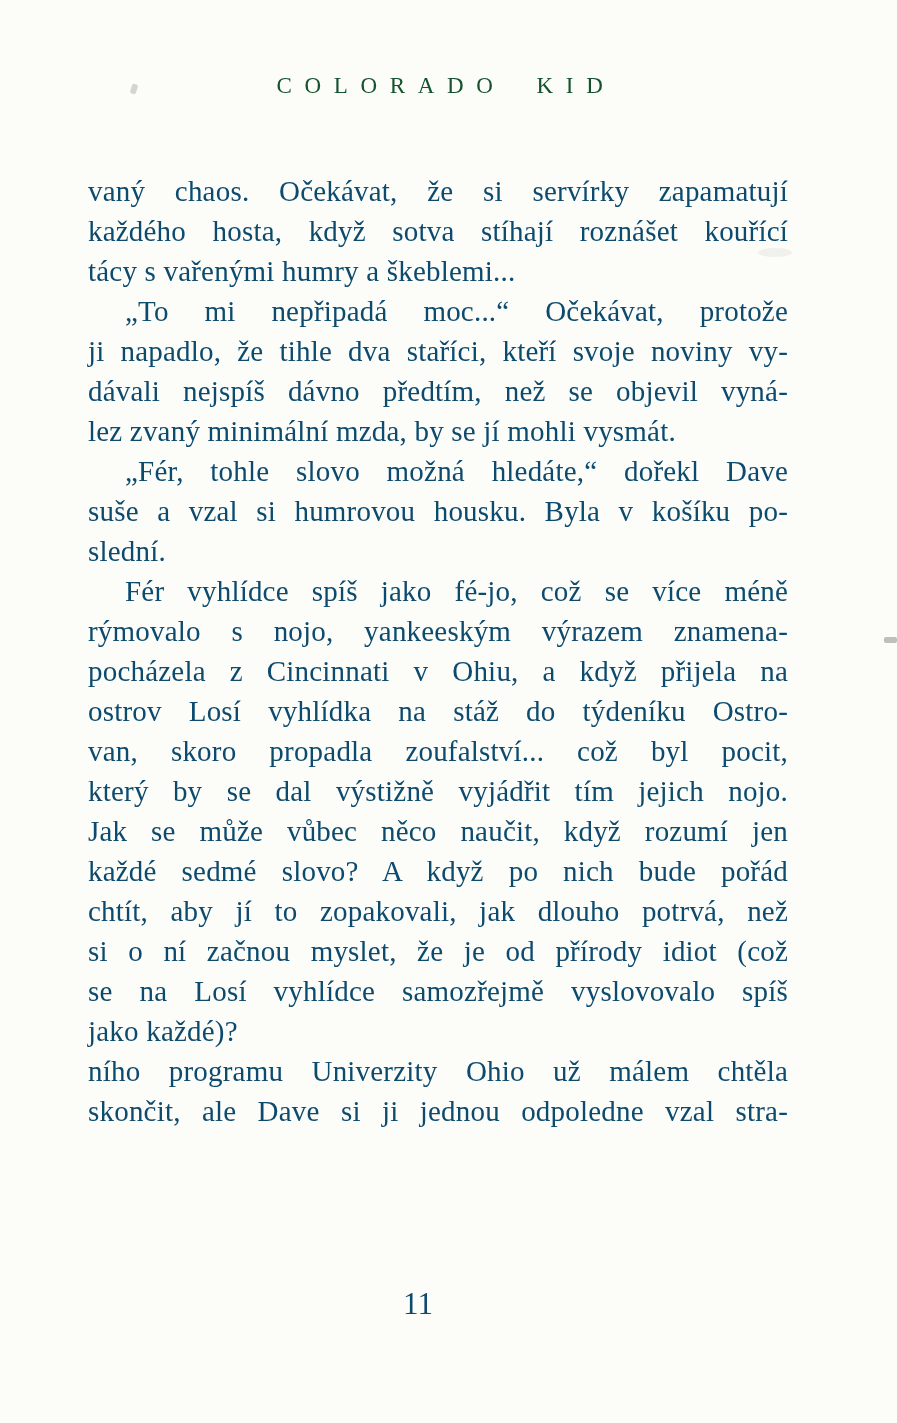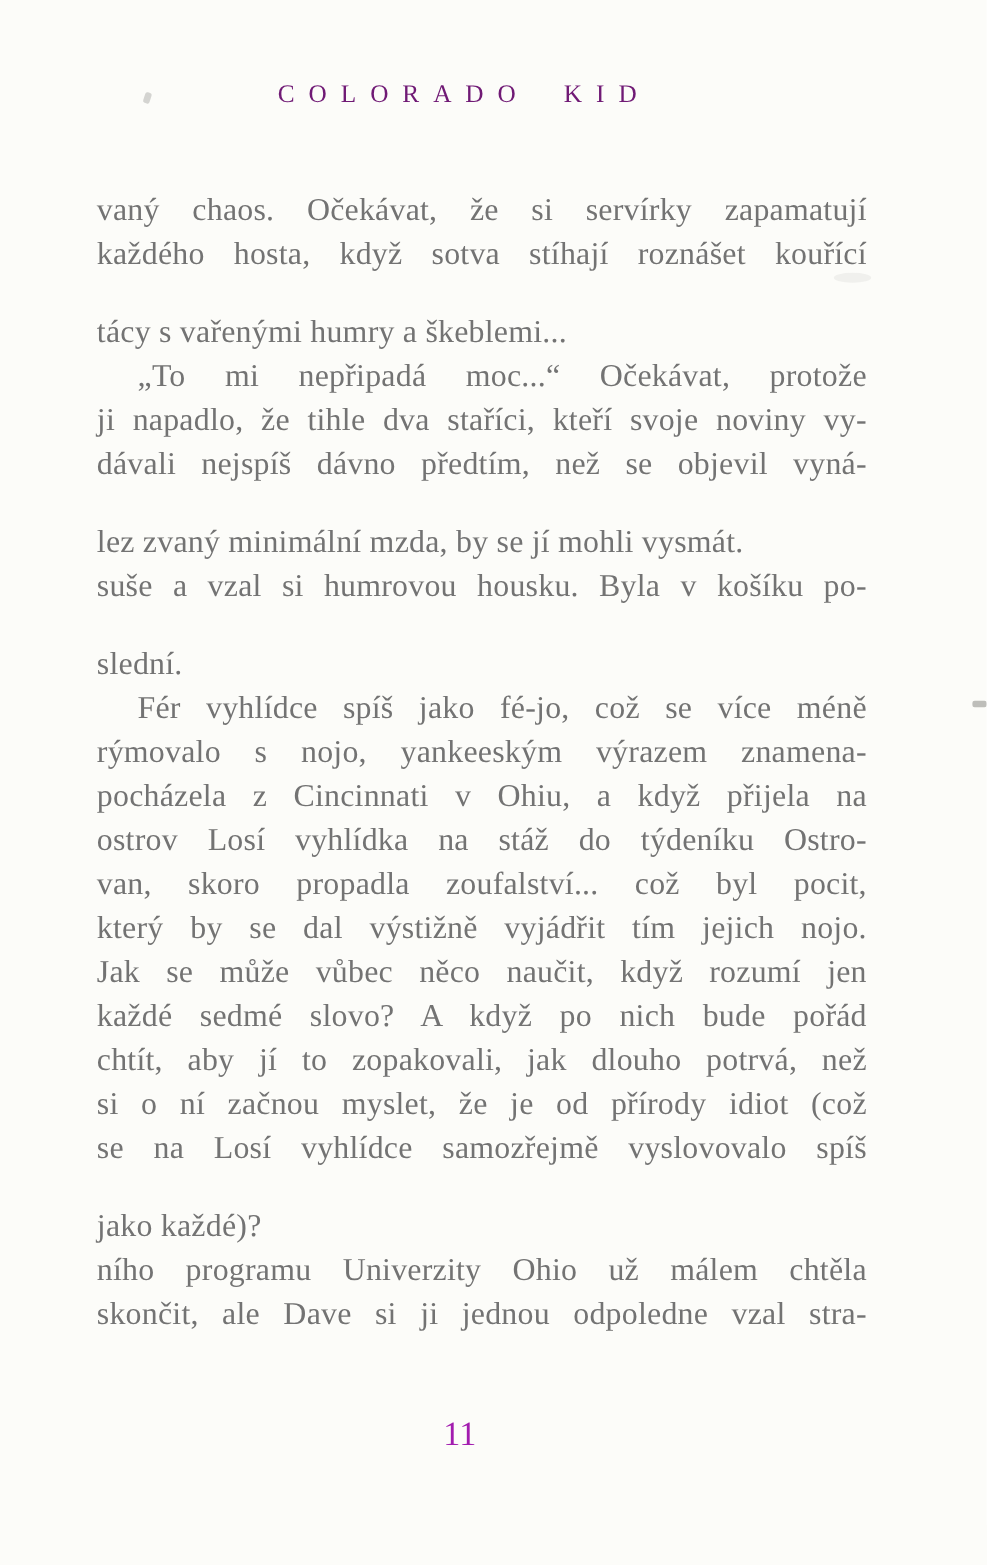--- a/index.html
+++ b/index.html
@@ -17,66 +17,65 @@
   .page {
     position: absolute;
     inset: 0;
     background: #fcfcf9;
     color: #161412;
   }
   
   .running-head {
     position: absolute;
     top: 73px;
-    left: 72px;
+    left: 96px;
     width: 700px;
     text-align: center;
     font-size: 23px;
     letter-spacing: 0.55em;
     word-spacing: 0.55em;
-    color: #701a75;
+    color: #14532d;
     white-space: nowrap;
   }
   
   .text-block {
     position: absolute;
     top: 171px;
     left: 88px;
     width: 700px;
   }
   .line {
     font-size: 29px;
     line-height: 40px;
     height: 40px;
     letter-spacing: 0.2px;
     white-space: normal;
     text-align: justify;
     text-align-last: justify;
-    color: #737373;
+    color: #0c4a6e;
   }
   .line.para-end {
     text-align: right;
     text-align-last: left;
-    margin-top: 31px;
   }
   .line.indent {
     padding-left: 37px;
     box-sizing: border-box;
   }
   .line .it {
   }
   
   .folio {
     position: absolute;
     top: 1286px;
     left: 88px;
     width: 660px;
     text-align: center;
     font-size: 31px;
-    color: #a21caf;
+    color: #0c4a6e;
   }
   
   .artifact {
     position: absolute;
     background: #8a8a86;
     border-radius: 2px;
   }
   .artifact.mark-top-left {
     left: 131px;
     top: 84px;
@@ -109,20 +108,21 @@
   <div class="running-head">COLORADO KID</div>
 
   <div class="text-block">
       <div class="line"><span>vaný chaos. Očekávat, že si servírky zapamatují</span></div>
       <div class="line"><span>každého hosta, když sotva stíhají roznášet kouřící</span></div>
       <div class="line para-end"><span>tácy s vařenými humry a škeblemi...</span></div>
       <div class="line indent"><span>„To mi nepřipadá moc...“ Očekávat, protože</span></div>
       <div class="line"><span>ji napadlo, že tihle dva staříci, kteří svoje noviny vy-</span></div>
       <div class="line"><span>dávali nejspíš dávno předtím, než se objevil vyná-</span></div>
       <div class="line para-end"><span>lez zvaný minimální mzda, by se jí mohli vysmát.</span></div>
+      <div class="line indent"><span>„Fér, tohle slovo možná hledáte,“ dořekl Dave</span></div>
       <div class="line"><span>suše a vzal si humrovou housku. Byla v košíku po-</span></div>
       <div class="line para-end"><span>slední.</span></div>
       <div class="line indent"><span class="it">Fér</span><span> vyhlídce spíš jako </span><span class="it">fé-jo</span><span>, což se více méně</span></div>
       <div class="line"><span>rýmovalo s </span><span class="it">nojo</span><span>, yankeeským výrazem znamena-</span></div>
       <div class="line"><span>pocházela z Cincinnati v Ohiu, a když přijela na</span></div>
       <div class="line"><span>ostrov Losí vyhlídka na stáž do týdeníku </span><span class="it">Ostro-</span></div>
       <div class="line"><span class="it">van</span><span>, skoro propadla zoufalství... což byl pocit,</span></div>
       <div class="line"><span>který by se dal výstižně vyjádřit tím jejich </span><span class="it">nojo</span><span>.</span></div>
       <div class="line"><span>Jak se může vůbec něco naučit, když rozumí jen</span></div>
       <div class="line"><span>každé sedmé slovo? A když po nich bude pořád</span></div>

